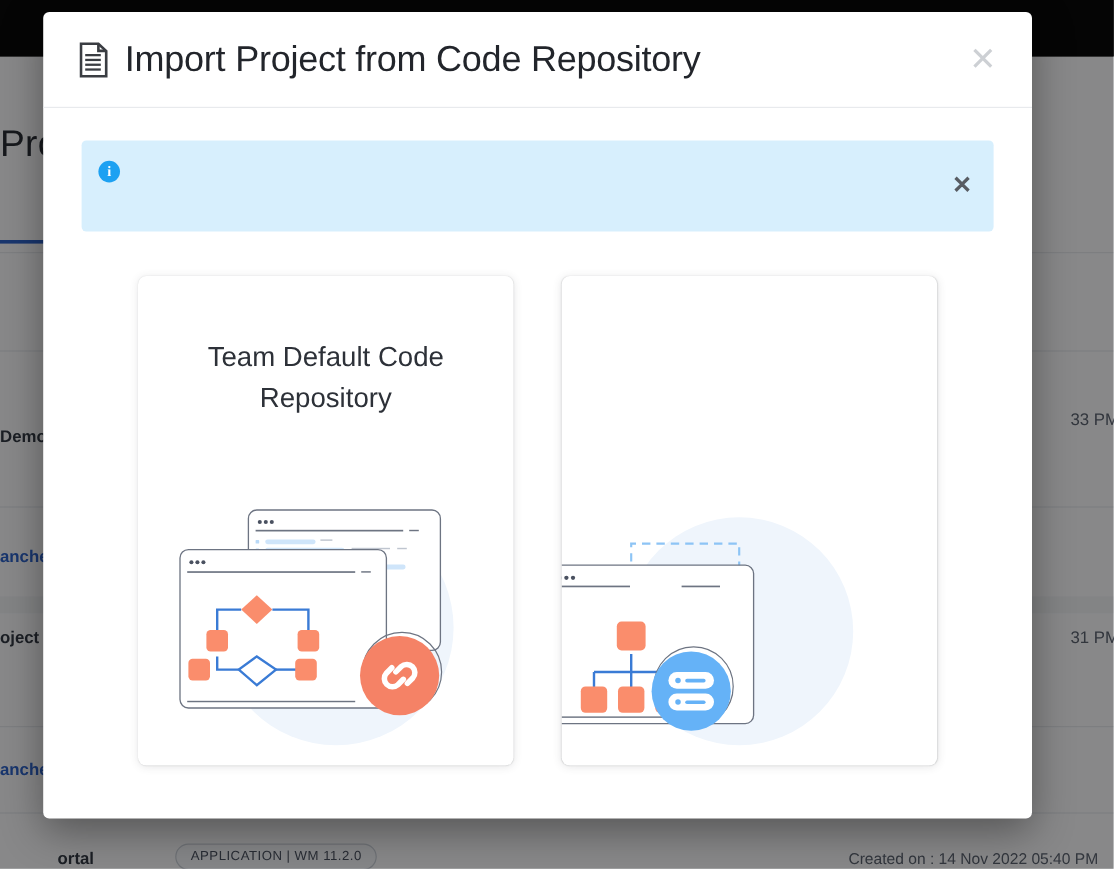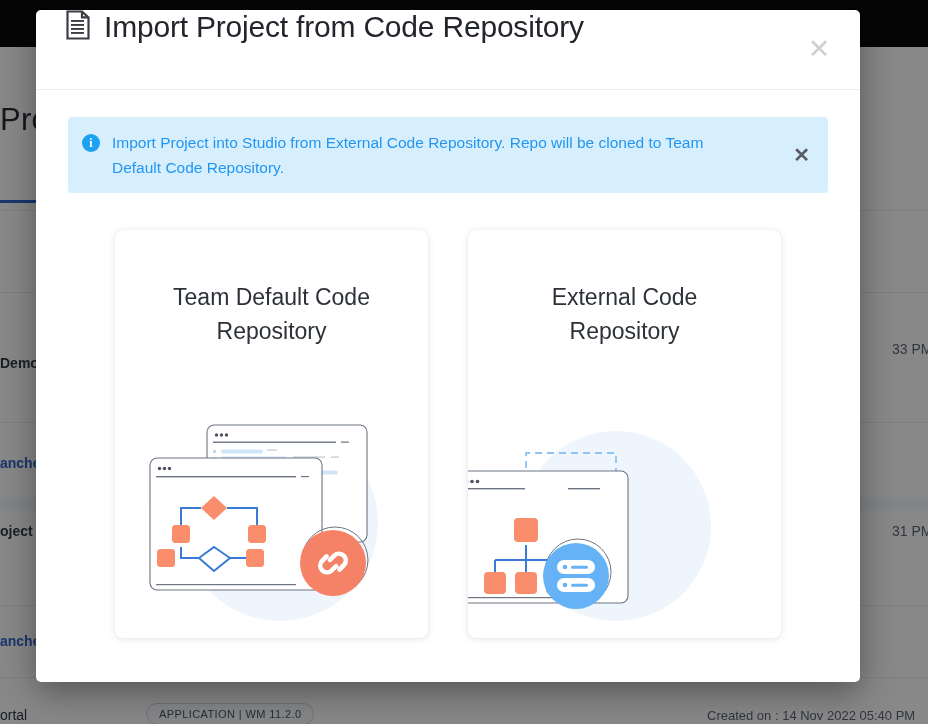--- a/index.html
+++ b/index.html
@@ -67,21 +67,21 @@
     width: 824px; height: 672px;
     background: #ffffff;
     border-radius: 5px;
     box-shadow: 0 10px 34px rgba(0,0,0,.38);
     overflow: hidden;
     display: flex; flex-direction: column;
   }
   .modal-header {
     height: 80px; flex: 0 0 80px;
     border-bottom: 1px solid #e8eaed;
-    display: flex; align-items: flex-start;
+    display: flex; align-items: center;
     padding: 0 24px 0 30px;
     position: relative;
   }
   .doc-icon { width: 24px; height: 30px; flex: 0 0 24px; margin-right: 14px; }
   .modal-title {
     font-size: 30px; color: #22252b; font-weight: 400;
     letter-spacing: -0.2px; white-space: nowrap;
   }
   .modal-close {
     position: absolute; right: 26px; top: 50%; transform: translateY(-50%);
@@ -180,21 +180,21 @@
   <div class="bg-cell link" style="top:455px;font-weight:600;">anches</div>
   <div class="bg-band" style="top:497px;height:14px;"></div>
 
   <div class="bg-cell" style="top:523px;font-weight:700;">oject</div>
   <div class="bg-cell muted" style="top:523px;left:845px;">31 PM</div>
   <div class="bg-rowline" style="top:605px;"></div>
 
   <div class="bg-cell link" style="top:633px;font-weight:600;">anches</div>
   <div class="bg-rowline" style="top:677px;"></div>
 
-  <div class="bg-cell" style="top:707px;font-weight:400;">ortal</div>
+  <div class="bg-cell" style="top:707px;font-weight:700;margin-left:48px;">ortal</div>
   <div class="bg-badge" style="top:703px;left:146px;">APPLICATION | WM 11.2.0</div>
   <div class="bg-cell muted" style="top:708px;left:660px;font-size:13px;">Created on : 14 Nov 2022 05:40 PM</div>
 </div>
 
 <div id="veil"></div>
 <div id="veil-top"></div>
 
 <div id="modal">
 
   <div class="modal-header">
@@ -209,21 +209,20 @@
       </svg>
     </span>
     <h1 class="modal-title">Import Project from Code Repository</h1>
     <button class="modal-close">✕</button>
   </div>
 
   <div class="modal-body">
 
     <div class="info-banner">
       <span class="info-icon">i</span>
-      <span class="info-text">Import Project into Studio from External Code Repository. Repo will be cloned to Team Default Code Repository.</span>
       <button class="banner-close">✕</button>
     </div>
 
     <div class="cards">
 
       <div class="opt-card">
         <div class="opt-title">Team Default Code Repository</div>
         <div class="opt-illus">
           <svg viewBox="0 0 313 230" width="313" height="230">
 
@@ -283,21 +282,20 @@
               <g fill="none" stroke="#ffffff" stroke-width="4.6" stroke-linecap="round">
                 <path d="M211.5 148.5 l-4.5 4.5 a6.8 6.8 0 0 0 9.6 9.6 l4.5 -4.5"></path>
                 <path d="M224.5 161.5 l4.5 -4.5 a6.8 6.8 0 0 0 -9.6 -9.6 l-4.5 4.5"></path>
               </g>
             </g>
           </svg>
         </div>
       </div>
 
       <div class="opt-card">
-        <div class="opt-title">External Code Repository</div>
         <div class="opt-illus">
           <svg viewBox="0 0 313 230" width="313" height="230">
 
             <circle cx="148" cy="118" r="95" fill="#eff5fc"></circle>
 
             <g stroke="#8dc4f5" stroke-width="1.8" fill="none" stroke-dasharray="7 5">
               <path d="M58 84 V45 H148 V118"></path>
             </g>
             <circle cx="58" cy="87" r="3.8" fill="#ffffff" stroke="#8dc4f5" stroke-width="1.6"></circle>
             <circle cx="148" cy="120" r="3.8" fill="#ffffff" stroke="#8dc4f5" stroke-width="1.6"></circle>

